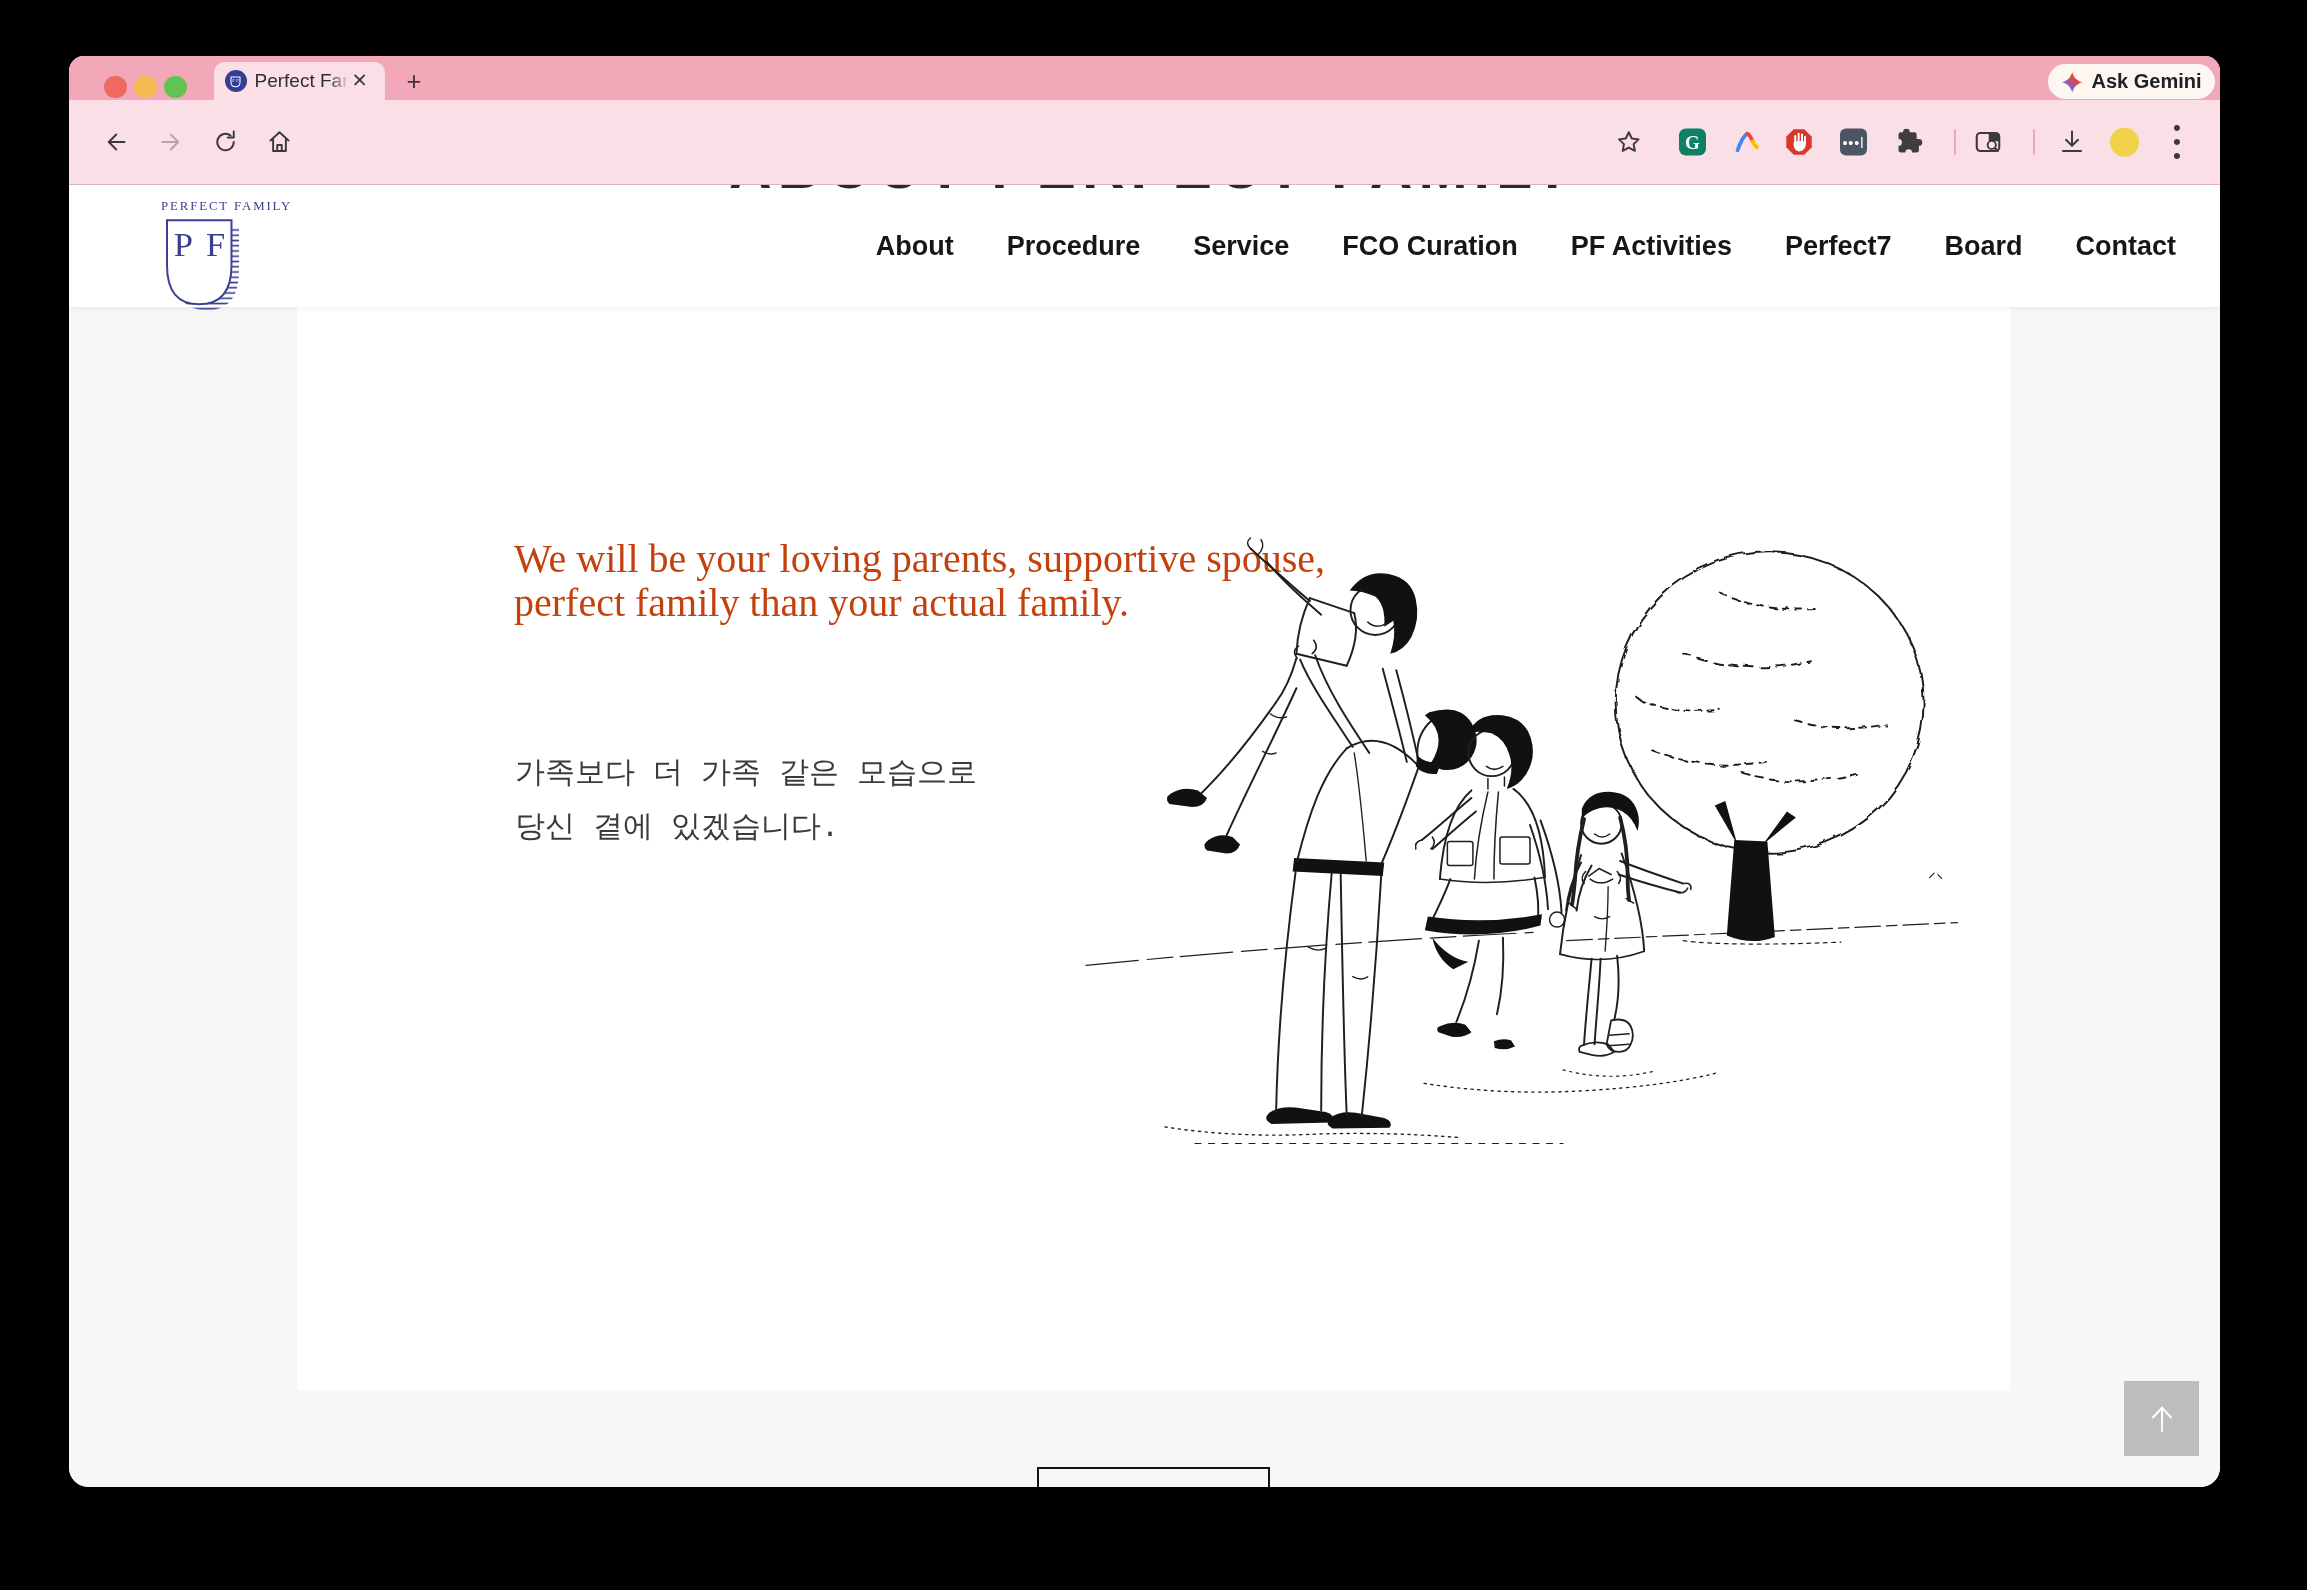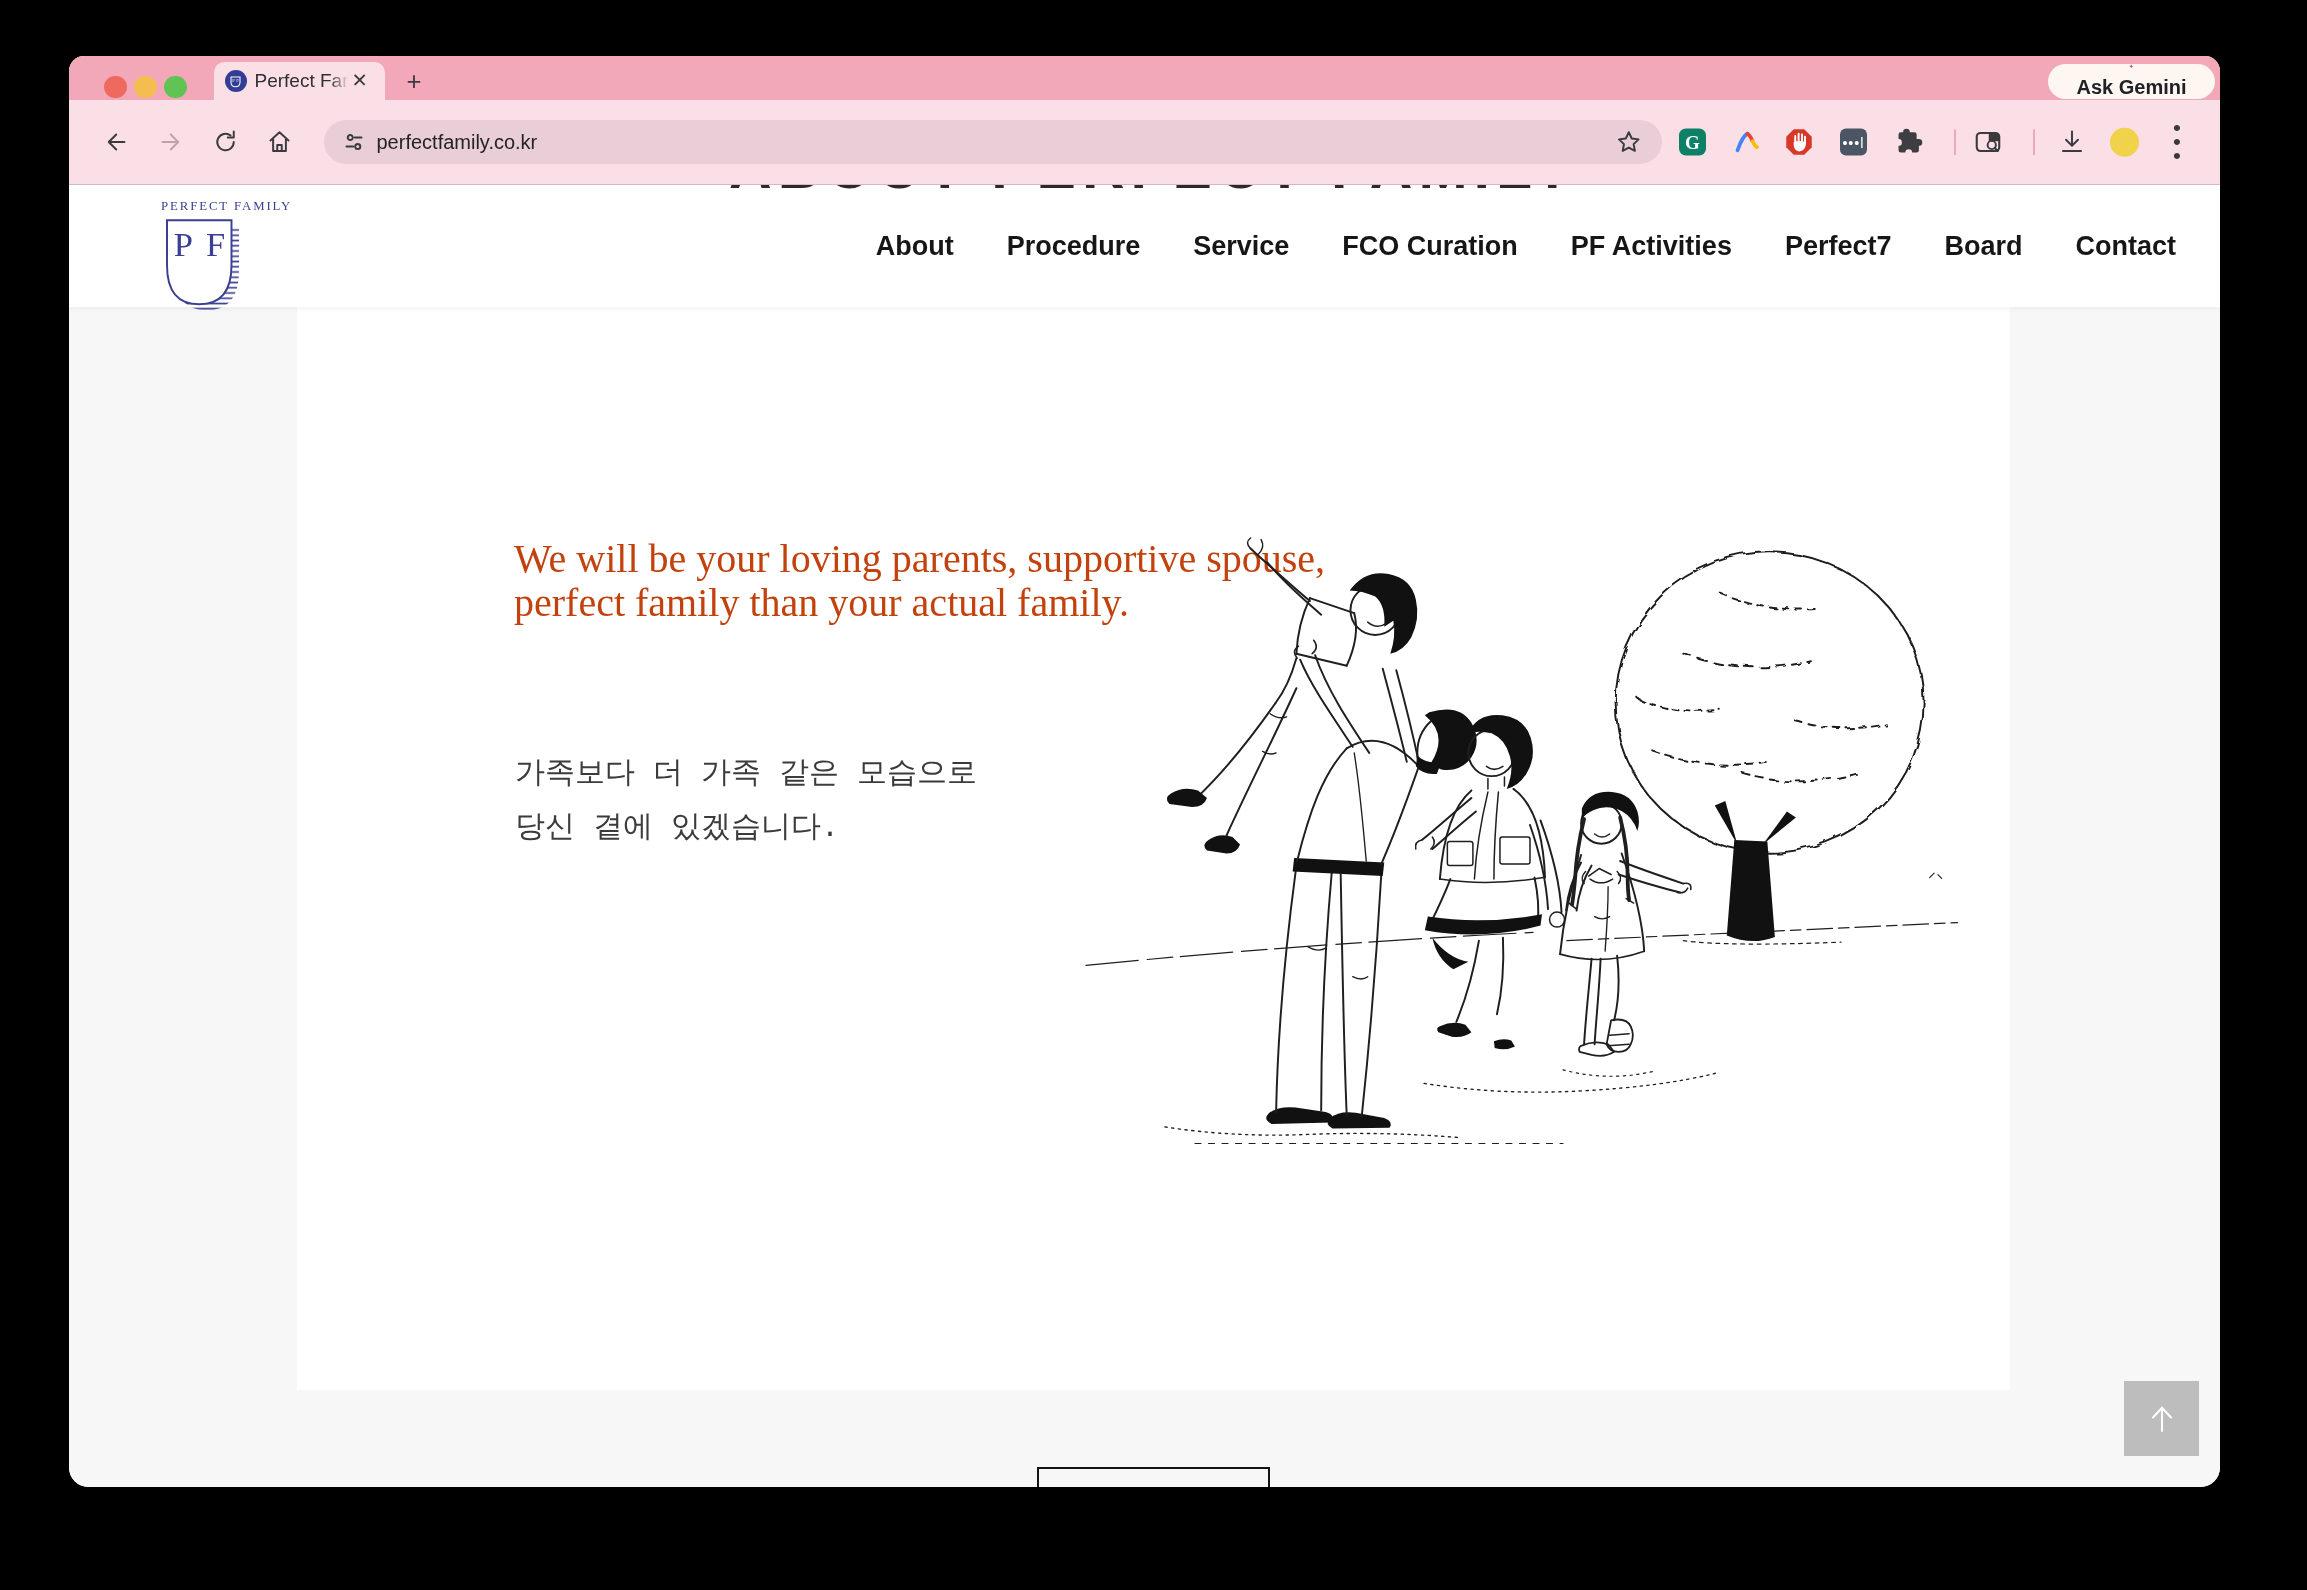--- a/index.html
+++ b/index.html
@@ -18,21 +18,21 @@
        border-radius:10.5px 10.5px 0 0;display:flex;align-items:center;padding:0 7.5px 0 10.5px;box-sizing:border-box;}
   .favicon{width:22.5px;height:22.5px;border-radius:50%;background:#333d96;flex:0 0 auto;
            display:flex;align-items:center;justify-content:center;}
   .tab-title{margin-left:7.5px;font-size:19px;color:#2f2f33;white-space:nowrap;overflow:hidden;
              width:94px;-webkit-mask-image:linear-gradient(90deg,#000 80%,transparent);
              mask-image:linear-gradient(90deg,#000 80%,transparent);}
   .tab-close{margin-left:3px;font-size:19.5px;color:#3c3c40;line-height:1;}
   .newtab{position:absolute;left:329px;top:9px;width:32px;height:32px;border-radius:50%;
           display:flex;align-items:center;justify-content:center;font-size:25.6px;color:#3a3a3e;}
   .gemini-pill{position:absolute;left:1979px;top:8.3px;width:167px;height:35px;border-radius:18px;
-               background:#fdf6f1;display:flex;align-items:center;justify-content:center;gap:7.5px;flex-direction:column;}
+               background:#fdf6f1;display:flex;align-items:center;justify-content:center;gap:7.5px;}
   .gemini-pill span{font-size:20px;font-weight:600;color:#202126;}
 
   
   .toolbar{position:relative;height:84px;background:#fbdfe6;border-bottom:1.5px solid #d9b7c0;
            display:flex;align-items:center;}
   .navbtn{position:absolute;top:50%;transform:translateY(-50%);}
   .urlbar{position:absolute;left:255px;top:50%;transform:translateY(-50%);width:1338px;height:44px;
           background:#e9ced7;border-radius:22px;display:flex;align-items:center;padding:0 15px;box-sizing:border-box;}
   .urlbar .siteinfo{margin:0 10.5px 0 3px;}
   .url-text{font-size:20px;color:#232327;}
@@ -132,31 +132,20 @@
             <path class="ic" stroke-width="3" d="M29 18 a11 11 0 1 1 -4.2-8.6"></path>
             <path d="M29 4 v8 h-8" fill="none" class="ic" stroke-width="3"></path>
           </svg>
       </div>
       <div class="navbtn" style="left:197px">
         <svg width="27" height="27" viewBox="0 0 36 36">
             <path class="ic" stroke-width="3" d="M6 16 L18 5 L30 16 M9.5 14 V30 H26.5 V14 M15 30 v-8 h6 v8"></path>
           </svg>
       </div>
 
-      <div class="urlbar">
-        <svg class="siteinfo" width="24" height="24" viewBox="0 0 32 32">
-          <g class="ic" stroke-width="2.8">
-            <circle cx="11" cy="10" r="3.4"></circle>
-              <line x1="17" y1="10" x2="26" y2="10"></line>
-            <circle cx="21" cy="22" r="3.4"></circle>
-              <line x1="6" y1="22" x2="15" y2="22"></line>
-          </g>
-        </svg>
-        <span class="url-text">perfectfamily.co.kr</span>
-      </div>
 
       <div class="star">
         <svg width="25.6" height="25.6" viewBox="0 0 34 34">
             <path class="ic" stroke="#5f6368" stroke-width="2.4" d="M17 4 l4 8.3 9 1.2 -6.6 6.3 1.7 9 -8.1-4.4 -8.1 4.4 1.7-9 -6.6-6.3 9-1.2 Z"></path>
           </svg>
       </div>
 
       <div class="ext" style="left:1610px">
         <div class="g-ico">G</div>
       </div>

